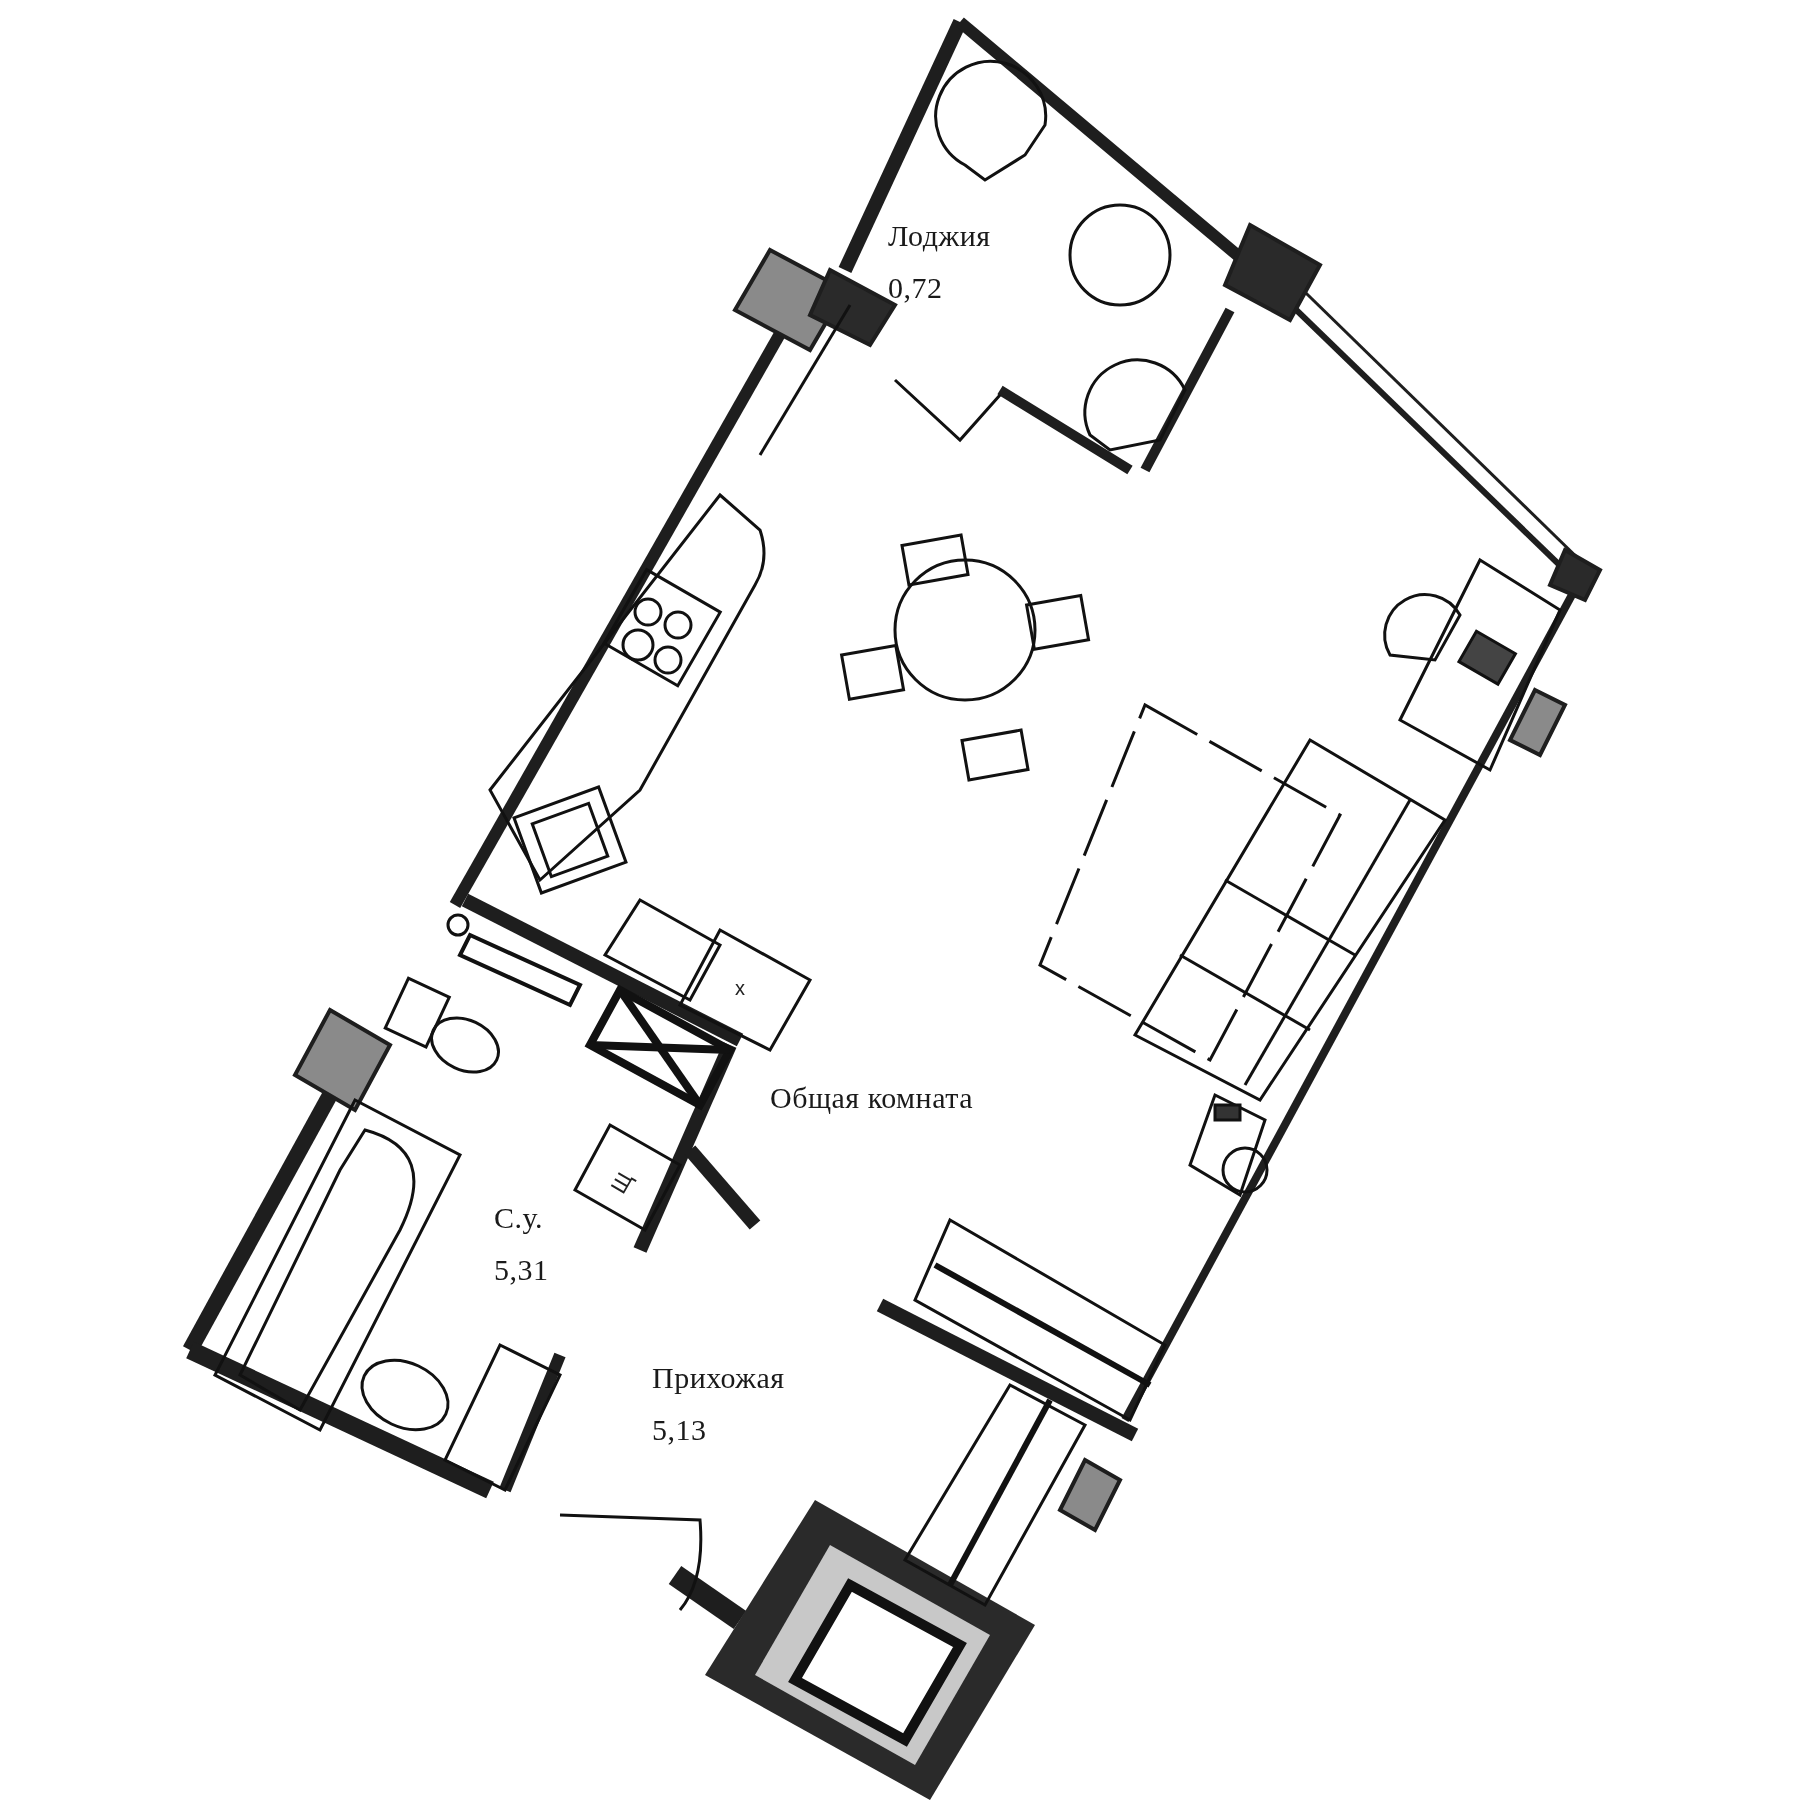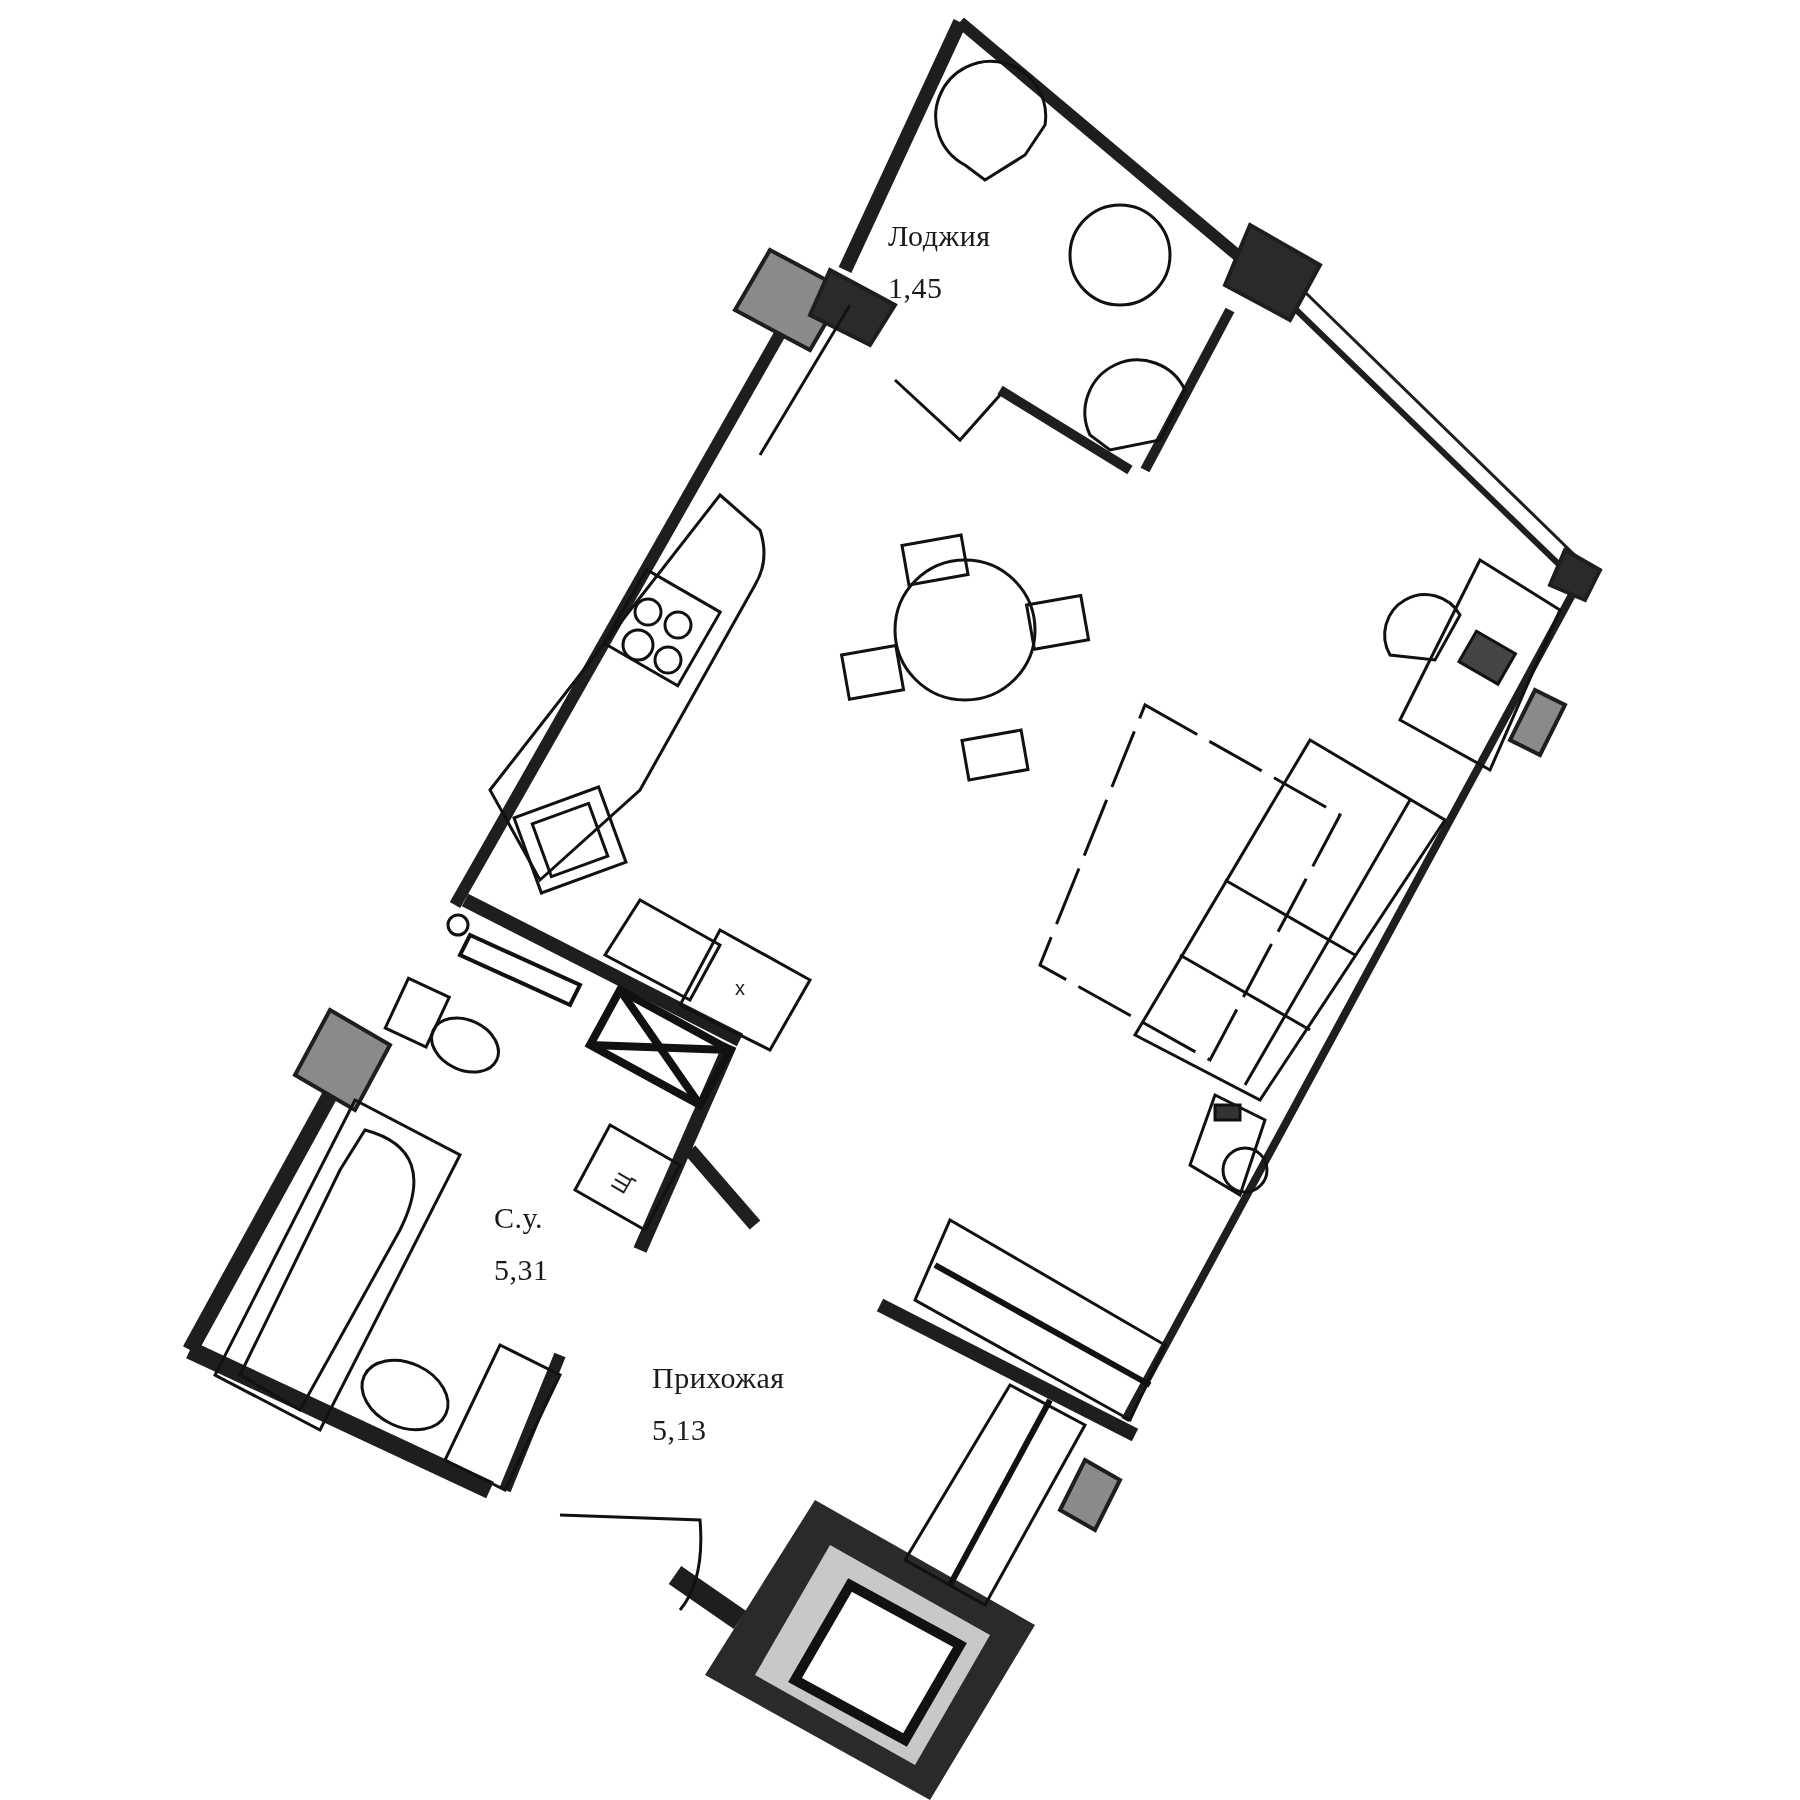--- a/index.html
+++ b/index.html
@@ -163,24 +163,25 @@
   </g>
 
   <g fill="none" stroke="#111" stroke-width="3">
     <path d="M560,1515 L700,1520 Q705,1580 680,1610"></path>
     <path d="M850,305 L760,455"></path>
   </g>
 </svg>
 
 <div class="label" style="left:888px; top:210px;">
   <span>Лоджия</span>
-  <span class="area">1,45</span>
+  <span class="area">0,72</span>
 </div>
 
 <div class="label" style="left:770px; top:1072px;">
+  <span>Общая комната</span>
 </div>
 
 <div class="label" style="left:470px; top:1192px;margin-left:24px;">
   <span>С.у.</span>
   <span class="area">5,31</span>
 </div>
 
 <div class="label" style="left:652px; top:1352px;">
   <span>Прихожая</span>
   <span class="area">5,13</span>

